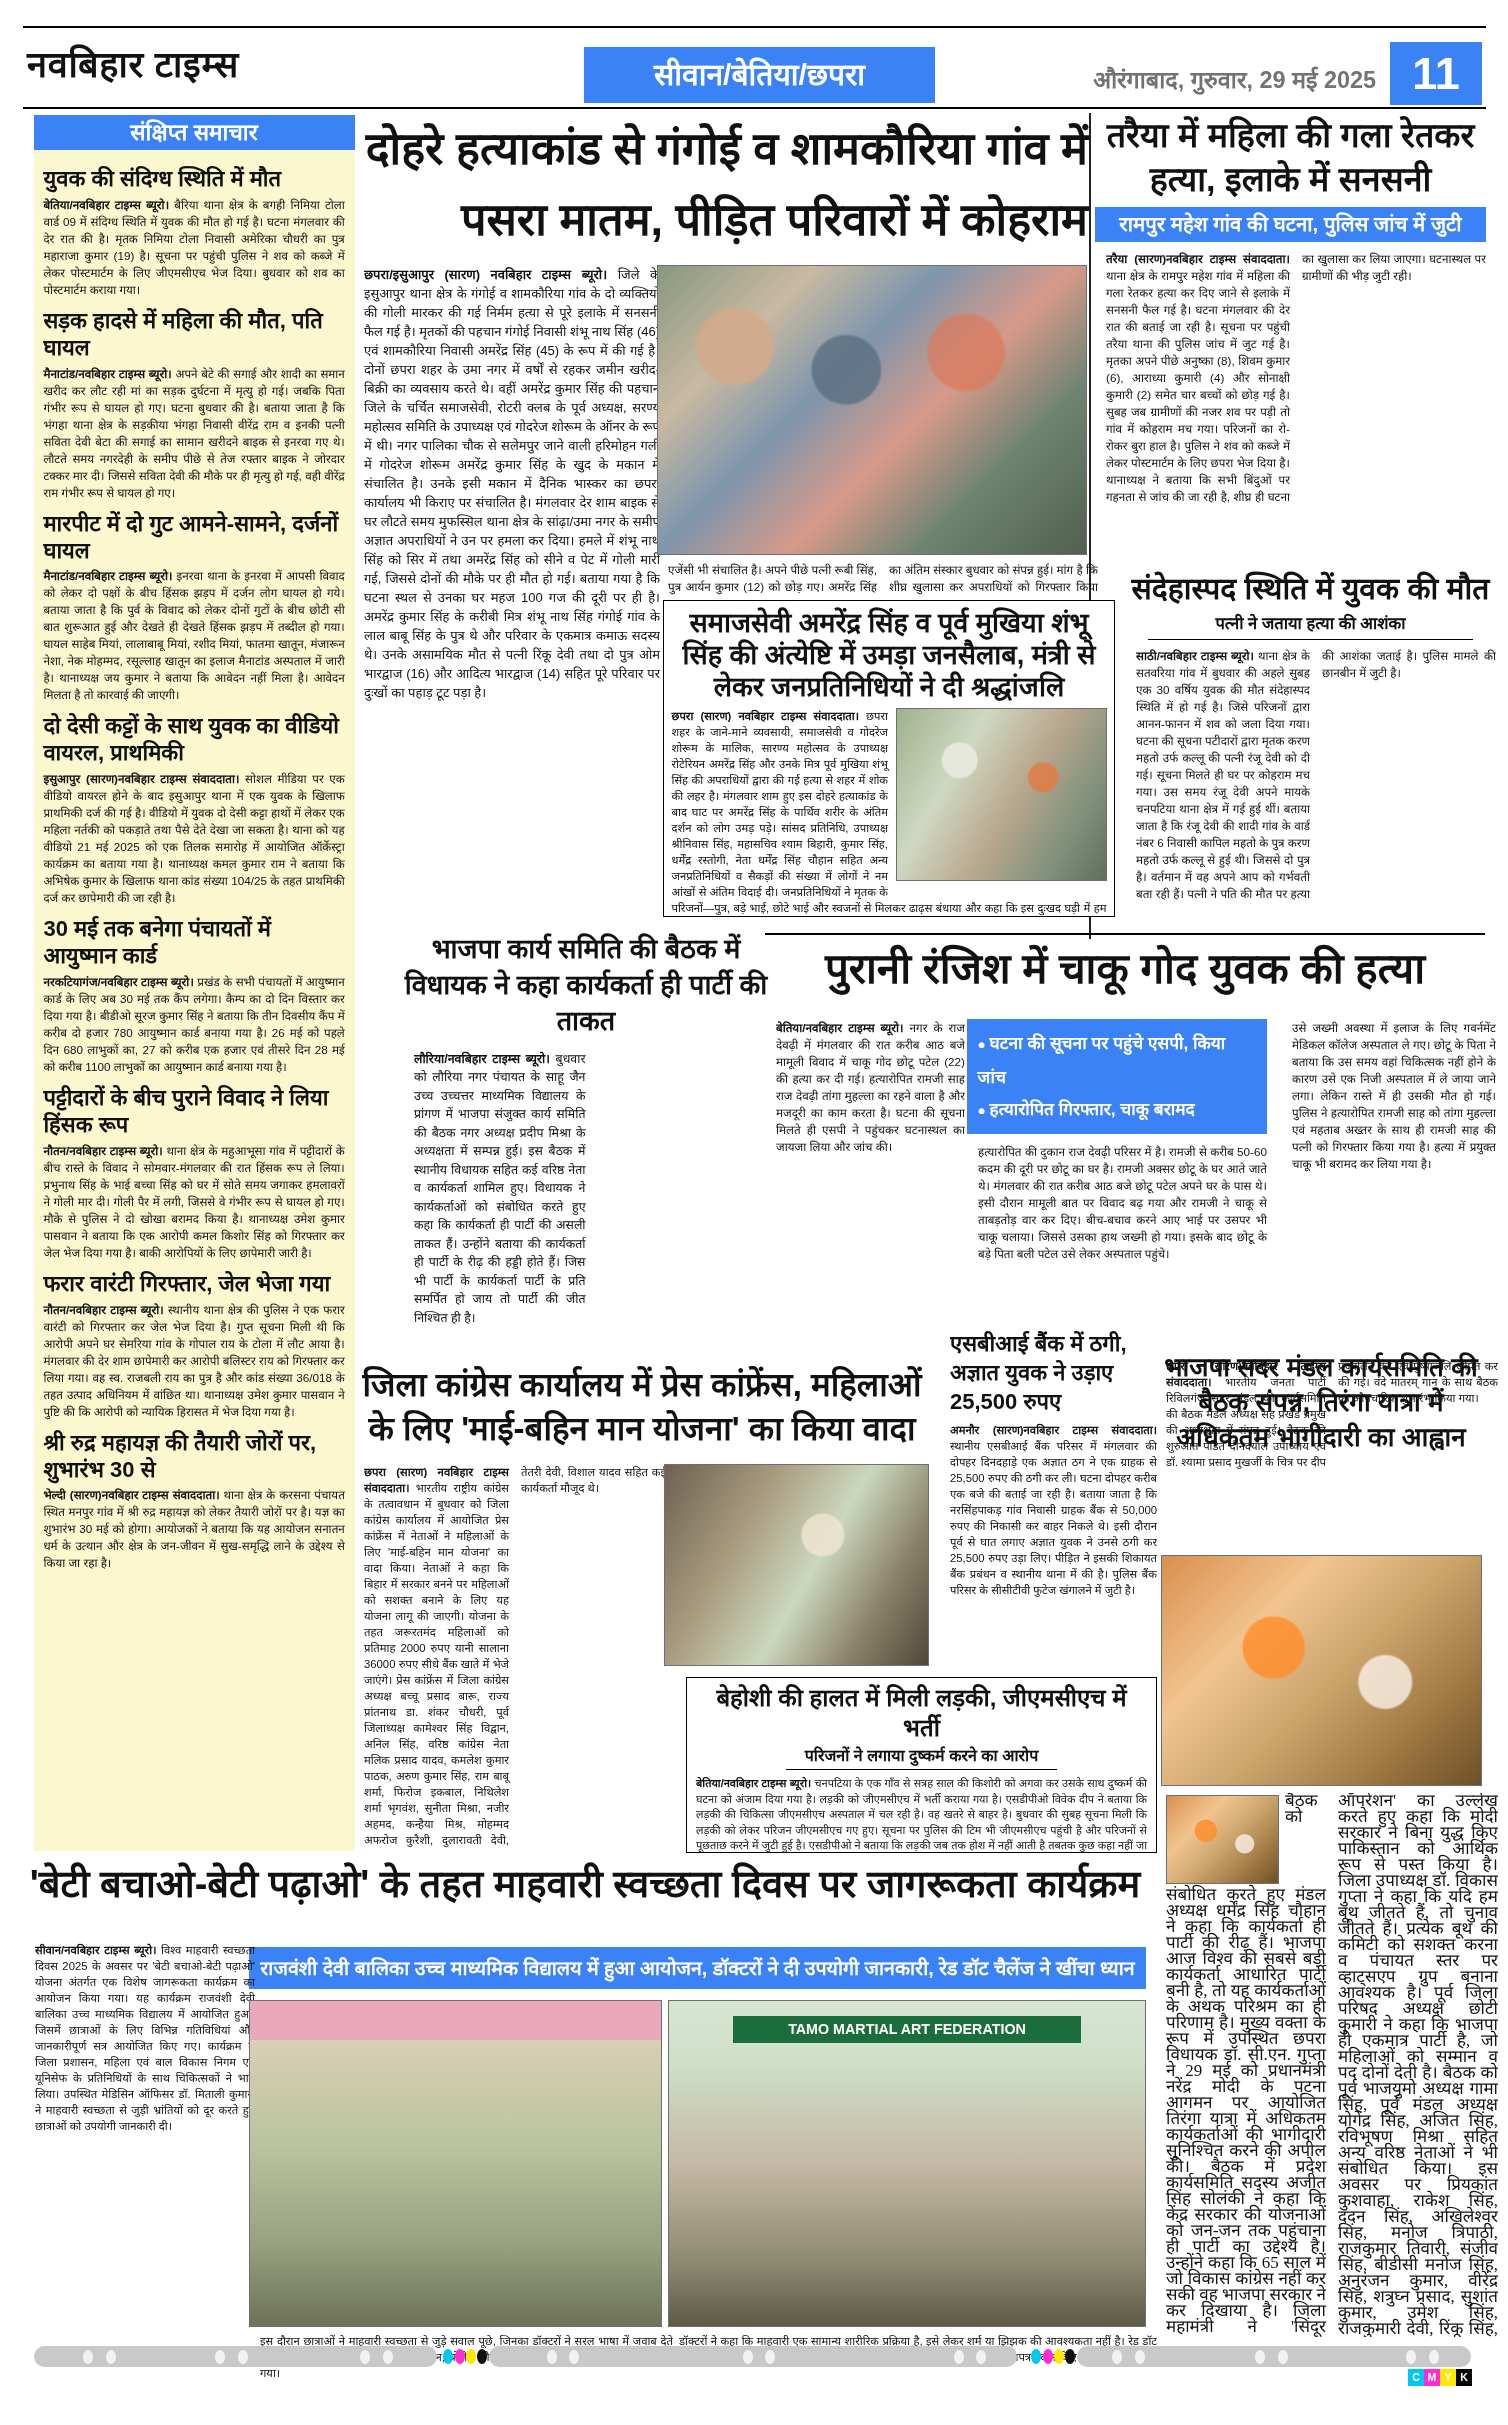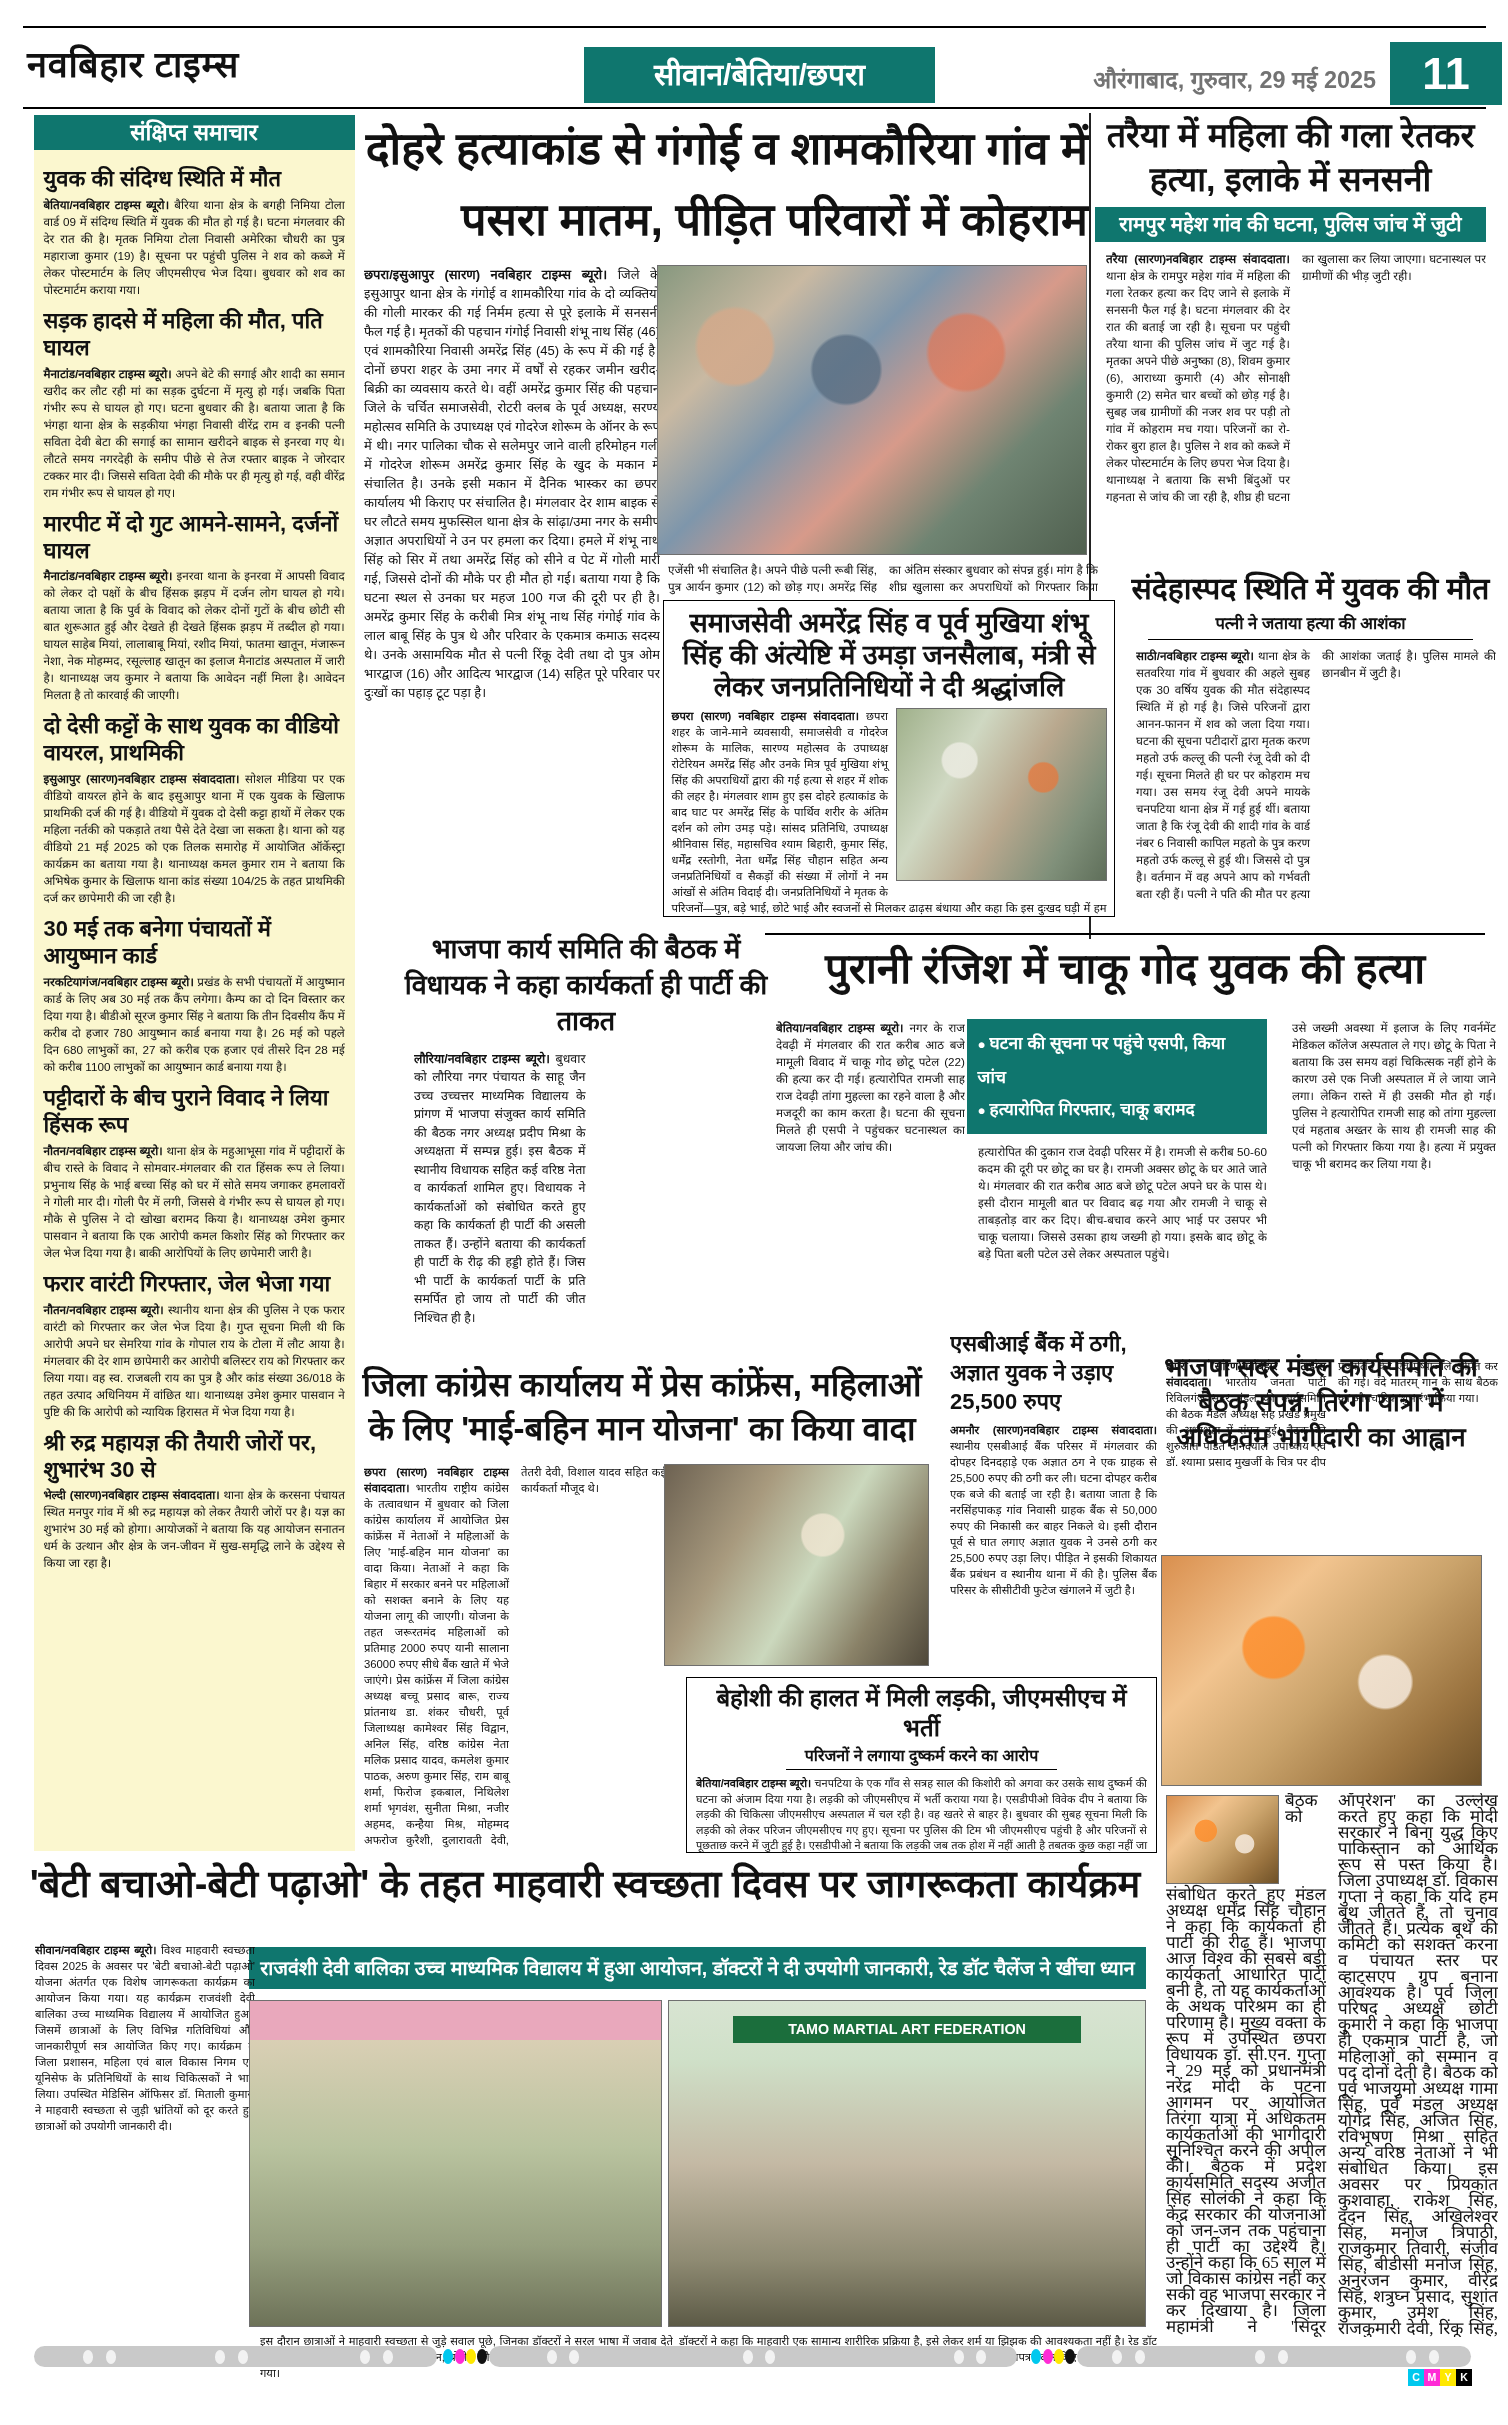--- a/index.html
+++ b/index.html
@@ -1,33 +1,33 @@
 <!DOCTYPE html>
 <html lang="hi" style="font-size:12px"><head>
 <meta charset="utf-8">
 <title>नवबिहार टाइम्स — पृष्ठ 11</title>
 <style>
   html,body{margin:0;padding:0;background:#e8e8e8;}
   #page{position:relative;width:1508px;height:2426px;margin:0 auto;background:#ffffff;
         font-family:"Liberation Sans", sans-serif;color:#111;overflow:hidden;}
   .abs{position:absolute;}
   .rule{background:#000;}
-  .red{background:#0f766e;}
+  .red{background:#3b82f6;}
   .wt{color:#fff;}
   .ctr{text-align:center;}
   .jst{text-align:justify;}
   .clip{overflow:hidden;margin-left:11px;}
   h1,h2,h3,p,ul{margin:0;padding:0;}
   .byline{font-weight:bold;}
   
   .mast{font-size:36px;font-weight:bold;letter-spacing:0.8px;}
   .edbox{width:351px;height:56px;}
   .edbox span{display:block;line-height:56px;font-size:30px;font-weight:bold;}
   .dateline{color:#737373;font-weight:bold;font-size:23.4px;text-align:right;}
-  .pgbox{width:112px;height:63px;}
+  .pgbox{width:92px;height:63px;}
   .pgbox span{display:block;line-height:63px;font-size:45px;font-weight:bold;}
   
   .briefs{width:321px;height:1736px;background:#fbf7cf;}
   .briefs-title{height:35px;line-height:35px;font-size:22.6px;font-weight:bold;}
   .briefs-inner{padding:6px 9.8px 0 9.8px;}
   .bitem h3{font-size:22px;line-height:27px;margin:9px 0 3.8px 0;}
   .bitem p{font-size:11.7px;line-height:17px;}
   
   .lead-h{font-size:45px;line-height:71px;font-weight:bold;}
   .colbody{font-size:11.7px;line-height:17px;}

